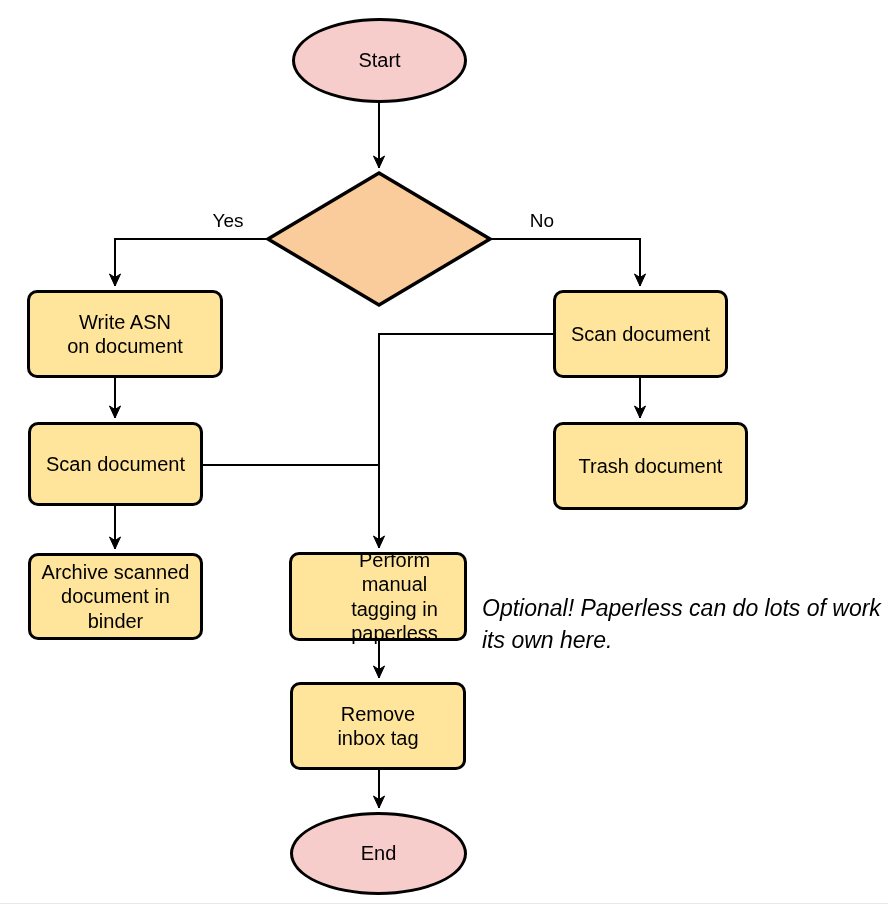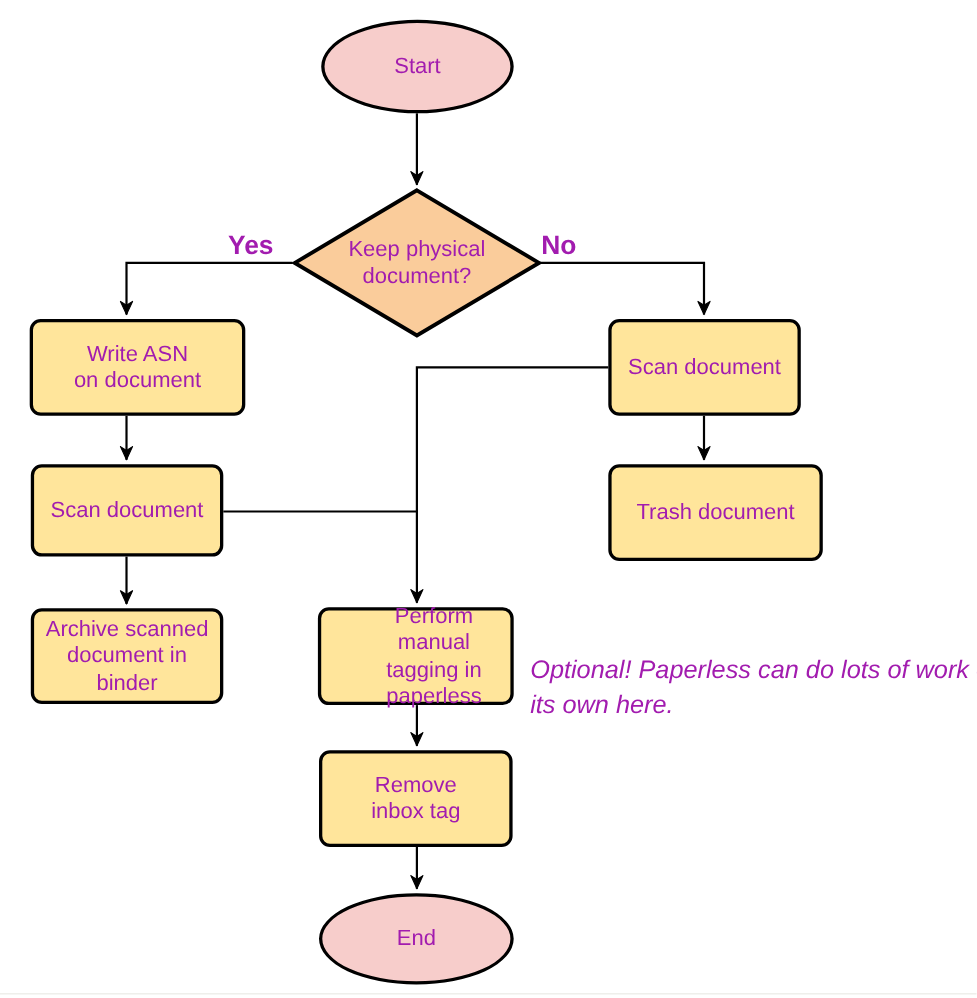--- a/index.html
+++ b/index.html
@@ -1,37 +1,37 @@
 <!DOCTYPE html>
 <html><head>
 <meta charset="utf-8">
 <style>
   html,body{margin:0;padding:0;background:#fff;}
   .canvas{
     position:relative;width:888px;height:907px;background:#fff;overflow:hidden;
-    font-family:"Liberation Sans","DejaVu Sans",sans-serif;color:#a21caf;
+    font-family:"Liberation Sans","DejaVu Sans",sans-serif;color:#000000;
   }
   svg.edges{position:absolute;left:0;top:0;width:888px;height:907px;}
   .edge{fill:none;stroke:#000;stroke-width:2;}
   .shape-diamond{stroke:#000;stroke-width:3.5;stroke-linejoin:miter;}
   .node{
     position:absolute;display:flex;align-items:center;justify-content:center;
     border:3px solid #000;box-sizing:border-box;text-align:center;
     font-size:20px;line-height:1.22;
   }
   .node span{white-space:pre-line;}
   .rect{border-radius:10px;}
   .ellipse{border-radius:50%;}
   .diamond-label{
     position:absolute;display:flex;align-items:center;justify-content:center;
     text-align:center;font-size:20px;line-height:1.22;
   }
   .diamond-label span{white-space:pre-line;}
   .edge-label{
-    position:absolute;font-size:24px;text-align:center;line-height:1.2;font-weight:bold;
+    position:absolute;font-size:19px;text-align:center;line-height:1.2;
   }
   .annotation{
     position:absolute;font-style:italic;font-size:23px;line-height:1.4;
     white-space:pre;
   }
   .bottom-rule{position:absolute;left:0;right:0;top:903px;height:1px;background:#e9e9e3;}
 </style>
 </head>
 <body>
 
@@ -55,27 +55,23 @@
     <path class="edge" d="M379,641 L379,678" marker-end="url(#arrow)"></path>
     <path class="edge" d="M379,770 L379,808" marker-end="url(#arrow)"></path>
 
     <polygon class="shape-diamond" points="379,173 490,239 379,305 268,239" fill="#FACC9B"></polygon>
   </svg>
 
   <div class="node ellipse" style="left: 292px; top: 18px; width: 175px; height: 85px; background-color: rgb(247, 205, 203);">
     <span>Start</span>
   </div>
 
-  <div class="diamond-label" style="left:268px;top:172px;width:222px;height:134px">
-    <span>Keep physical
-document?</span>
-  </div>
 
   <div class="edge-label" style="left:205px;top:210px;width:46px">Yes</div>
-  <div class="edge-label" style="left:485px;top:210px;width:46px">No</div>
+  <div class="edge-label" style="left:519px;top:210px;width:46px">No</div>
 
   <div class="node rect" style="left: 27px; top: 290px; width: 196px; height: 88px; background-color: rgb(255, 229, 155);">
     <span>Write ASN
 on document</span>
   </div>
 
   <div class="node rect" style="left: 28px; top: 422px; width: 175px; height: 84px; background-color: rgb(255, 229, 155);">
     <span>Scan document</span>
   </div>
 

